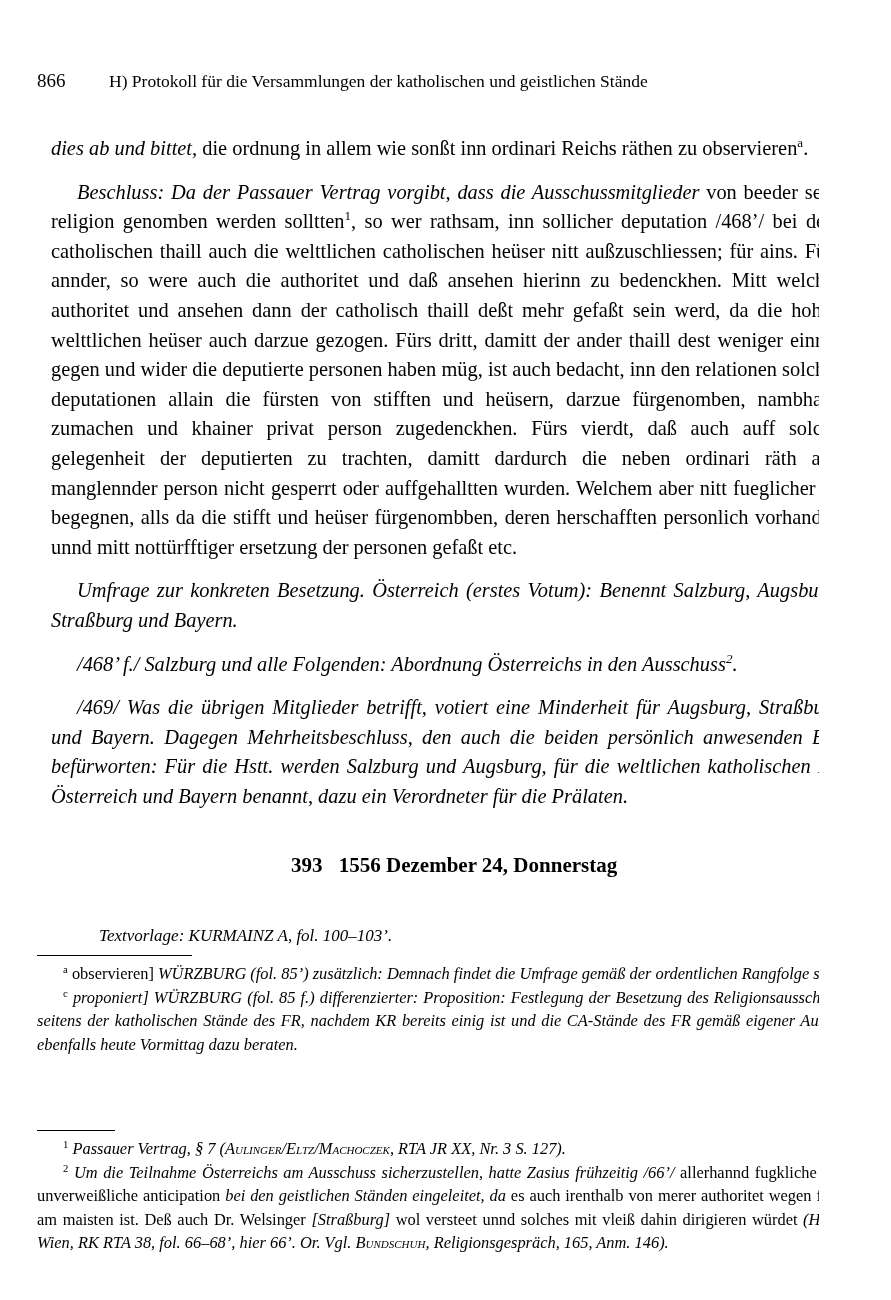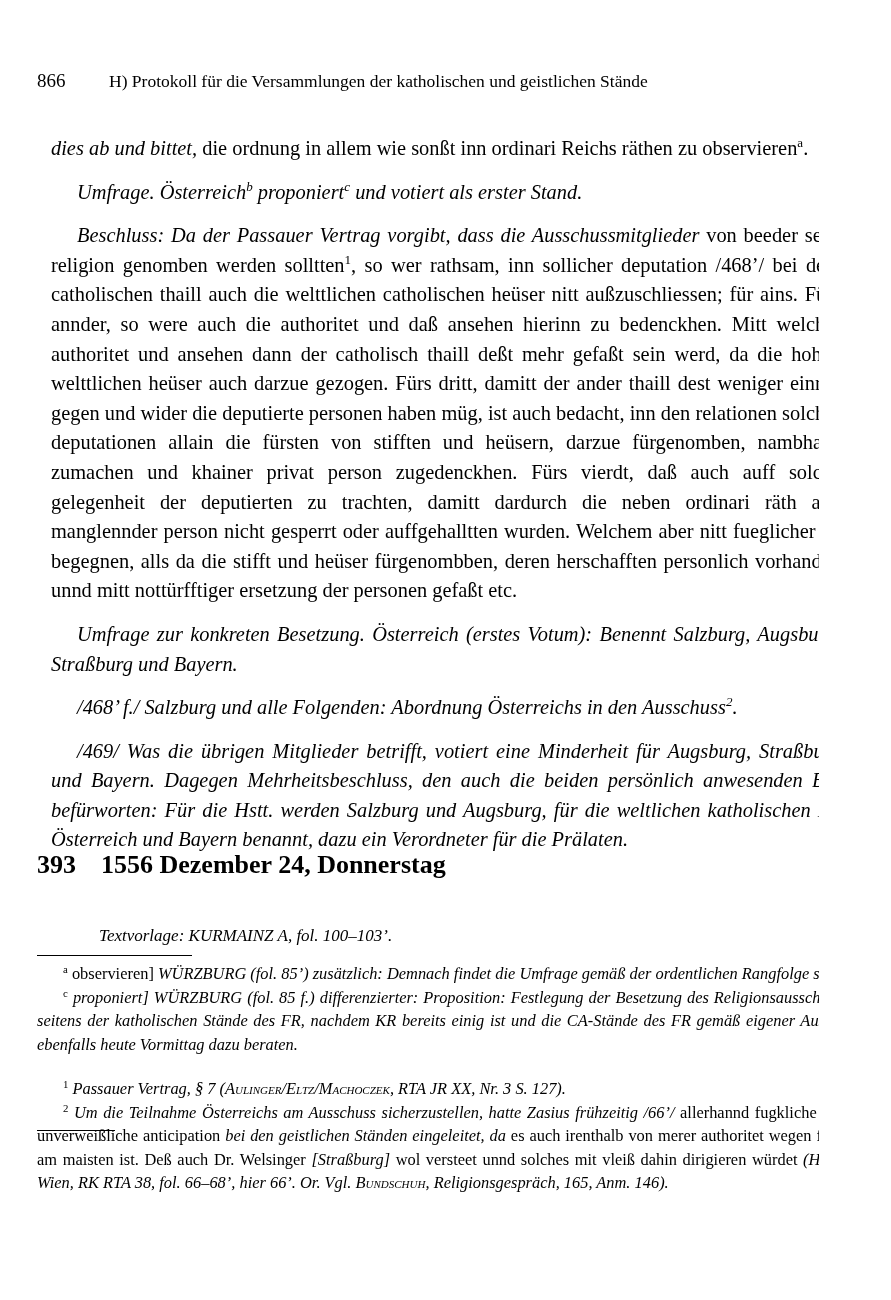--- a/index.html
+++ b/index.html
@@ -73,24 +73,25 @@
     line-height: 0;
     font-style: italic;
   }
 
   
   .sec-head {
     position: absolute;
     left: 0;
     top: 851px;
     width: 818px;
-    font-size: 26px;
+    font-size: 21px;
     font-weight: bold;
     line-height: 28px;
     white-space: nowrap;
+    text-align: center;
   }
   .sec-head .sec-no {
     display: inline-block;
     width: 64px;
   }
   .textvorlage {
     position: absolute;
     left: 62px;
     top: 922px;
     width: 756px;
@@ -140,21 +141,21 @@
     position: absolute;
     left: 0;
     top: 1130px;
     width: 78px;
     height: 0;
     border-top: 1.4px solid #000;
   }
   .app-numbers {
     position: absolute;
     left: 0;
-    top: 1077px;
+    top: 1137px;
     width: 818px;
     font-size: 16.4px;
     line-height: 23.6px;
     text-align: justify;
   }
   .app-numbers p {
     margin: 0;
     text-indent: 26px;
   }
   .app-numbers .mk {
@@ -171,21 +172,20 @@
   <div class="content">
 
     <div class="runhead">
       <span class="folio">866</span><span class="rh-title">H) Protokoll für die Versammlungen der katholischen und geistlichen Stände</span>
     </div>
 
     <div class="body-block">
 
       <p><span class="it">dies ab und bittet,</span><span> die ordnung in allem wie sonßt inn ordinari Reichs räthen zu observieren</span><sup class="note">a</sup><span>.</span></p>
 
-      <p class="ind it"><span>Umfrage. Österreich</span><sup class="note-i">b</sup><span> proponiert</span><sup class="note-i">c</sup><span> und votiert als erster Stand.</span></p>
 
       <p class="ind"><span class="it">Beschluss: Da der Passauer Vertrag vorgibt, dass die Ausschussmitglieder</span><span> von beeder seits religion genomben werden solltten</span><sup class="note">1</sup><span>, so wer rathsam, inn sollicher deputation /468’/ bei dem catholischen thaill auch die welttlichen catholischen heüser nitt außzuschliessen; für ains. Fürs annder, so were auch die authoritet und daß ansehen hierinn zu bedenckhen. Mitt welcher authoritet und ansehen dann der catholisch thaill deßt mehr gefaßt sein werd, da die hohen welttlichen heüser auch darzue gezogen. Fürs dritt, damitt der ander thaill dest weniger einred gegen und wider die deputierte personen haben müg, ist auch bedacht, inn den relationen solcher deputationen allain die fürsten von stifften und heüsern, darzue fürgenomben, nambhafft zumachen und khainer privat person zugedenckhen. Fürs vierdt, daß auch auff solche gelegenheit der deputierten zu trachten, damitt dardurch die neben ordinari räth auß manglennder person nicht gesperrt oder auffgehalltten wurden. Welchem aber nitt fueglicher zu begegnen, alls da die stifft und heüser fürgenombben, deren herschafften personlich vorhanden unnd mitt nottürfftiger ersetzung der personen gefaßt etc.</span></p>
 
       <p class="ind it">Umfrage zur konkreten Besetzung. Österreich (erstes Votum): Benennt Salzburg, Augsburg, Straßburg und Bayern.</p>
 
       <p class="ind it"><span>/468’ f./ Salzburg und alle Folgenden: Abordnung Österreichs in den Ausschuss</span><sup class="note-i">2</sup><span>.</span></p>
 
       <p class="ind it">/469/ Was die übrigen Mitglieder betrifft, votiert eine Minderheit für Augsburg, Straßburg und Bayern. Dagegen Mehrheitsbeschluss, den auch die beiden persönlich anwesenden Bff. befürworten: Für die Hstt. werden Salzburg und Augsburg, für die weltlichen katholischen Ff. Österreich und Bayern benannt, dazu ein Verordneter für die Prälaten.</p>
     </div>
 

